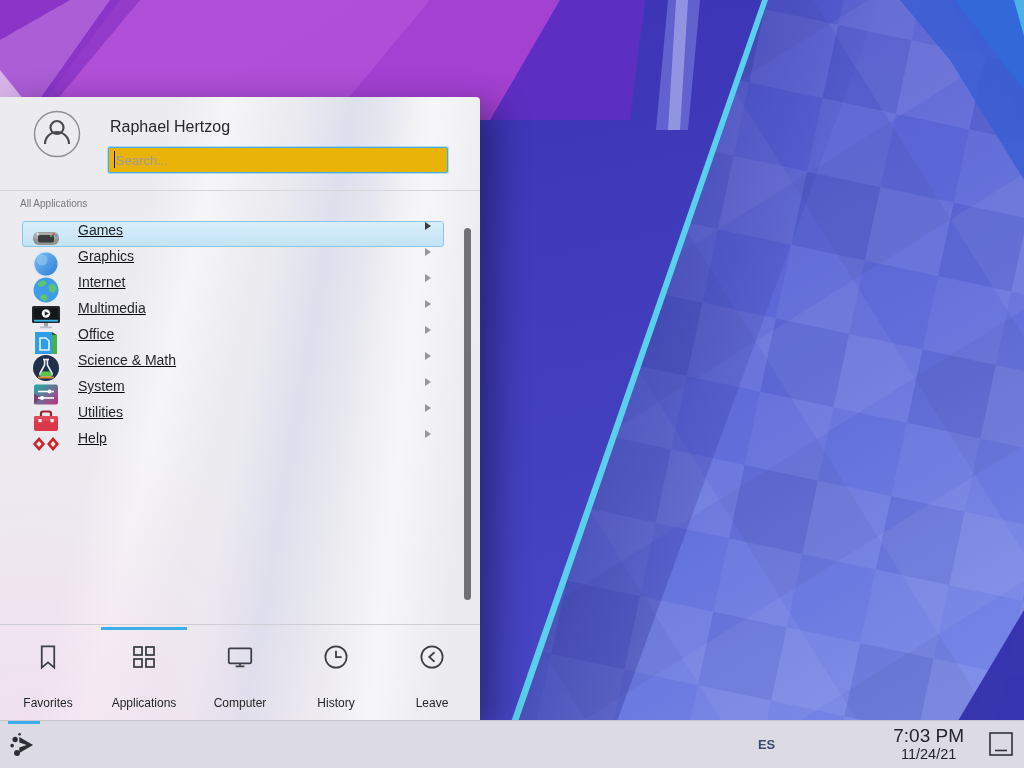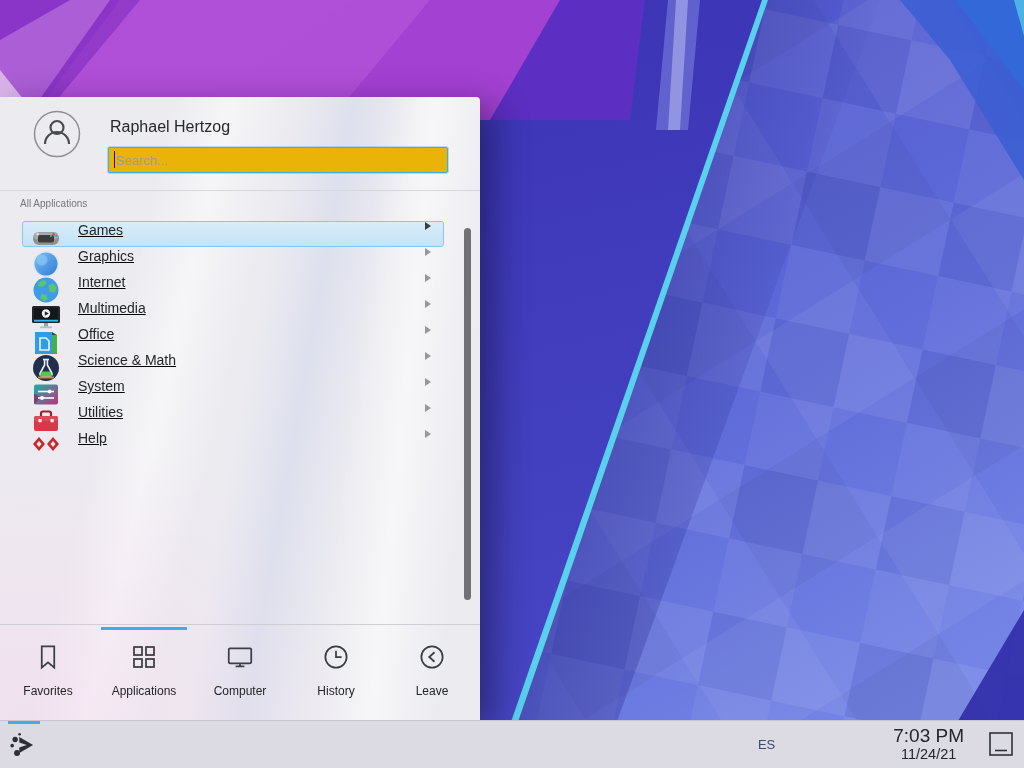--- a/index.html
+++ b/index.html
@@ -47,36 +47,36 @@
   .cat-icon { width:32px; height:32px; margin-left:7px; flex:0 0 32px; }
   .cat-label { margin-left:16px; font-size:14px; color:#232627; }
   .cat-arrow { margin-left:auto; margin-right:12px; width:0; height:0;
     border-left:6px solid #97969b; border-top:4.5px solid transparent; border-bottom:4.5px solid transparent; }
   .cat-row.selected .cat-arrow { border-left-color:#3a3d41; }
 
   .scrollbar { position:absolute; right:9px; top:131px; width:7px; height:372px; border-radius:3.5px; background:#717076; }
 
   .tabstrip { position:absolute; left:0; top:527px; width:480px; height:96px;
     border-top:1px solid #cfced4; display:flex; box-sizing:border-box; }
-  .tab { position:relative; width:96px; padding-top:17px; display:flex; flex-direction:column; align-items:center; gap:12px; }
+  .tab { position:relative; width:96px; padding-top:17px; display:flex; flex-direction:column; align-items:center; gap:24px; }
   .tab-icon { width:30px; height:30px; }
   .tab-label { font-size:12px; color:#232627; }
   .tab.active::before { content:''; position:absolute; top:2px; left:50%; transform:translateX(-50%);
     width:86px; height:3px; background:#3daee9; }
 
   
   .taskbar {
     position:absolute; left:0; top:720px; width:1024px; height:48px;
     background:#dcdbe3; border-top:1px solid #c7c6ce;
     display:flex; align-items:center; box-sizing:border-box; padding:0 8px 0 6px;
   }
   .task-indicator { position:absolute; top:0; left:8px; width:32px; height:3px; background:#3daee9; }
   .task-icon { width:34px; height:34px; margin-right:12px; flex:0 0 34px; }
   .tray { margin-left:auto; display:flex; align-items:center; gap:13px; }
-  .kbd-layout { font-size:13px; font-weight:normal; color:#3c4a6e; }
+  .kbd-layout { font-size:13px; font-weight:bold; color:#3c4a6e; }
   .tray-icon { width:20px; height:20px; }
   .clock { text-align:center; color:#22252a; line-height:1.08; margin-left:6px; }
   .clock-time { font-size:19px; }
   .clock-date { font-size:14.5px; }
   .show-desktop { width:30px; height:30px; margin-left:9px; }
 </style>
 </head>
 <body>
 
 <div class="wallpaper">

